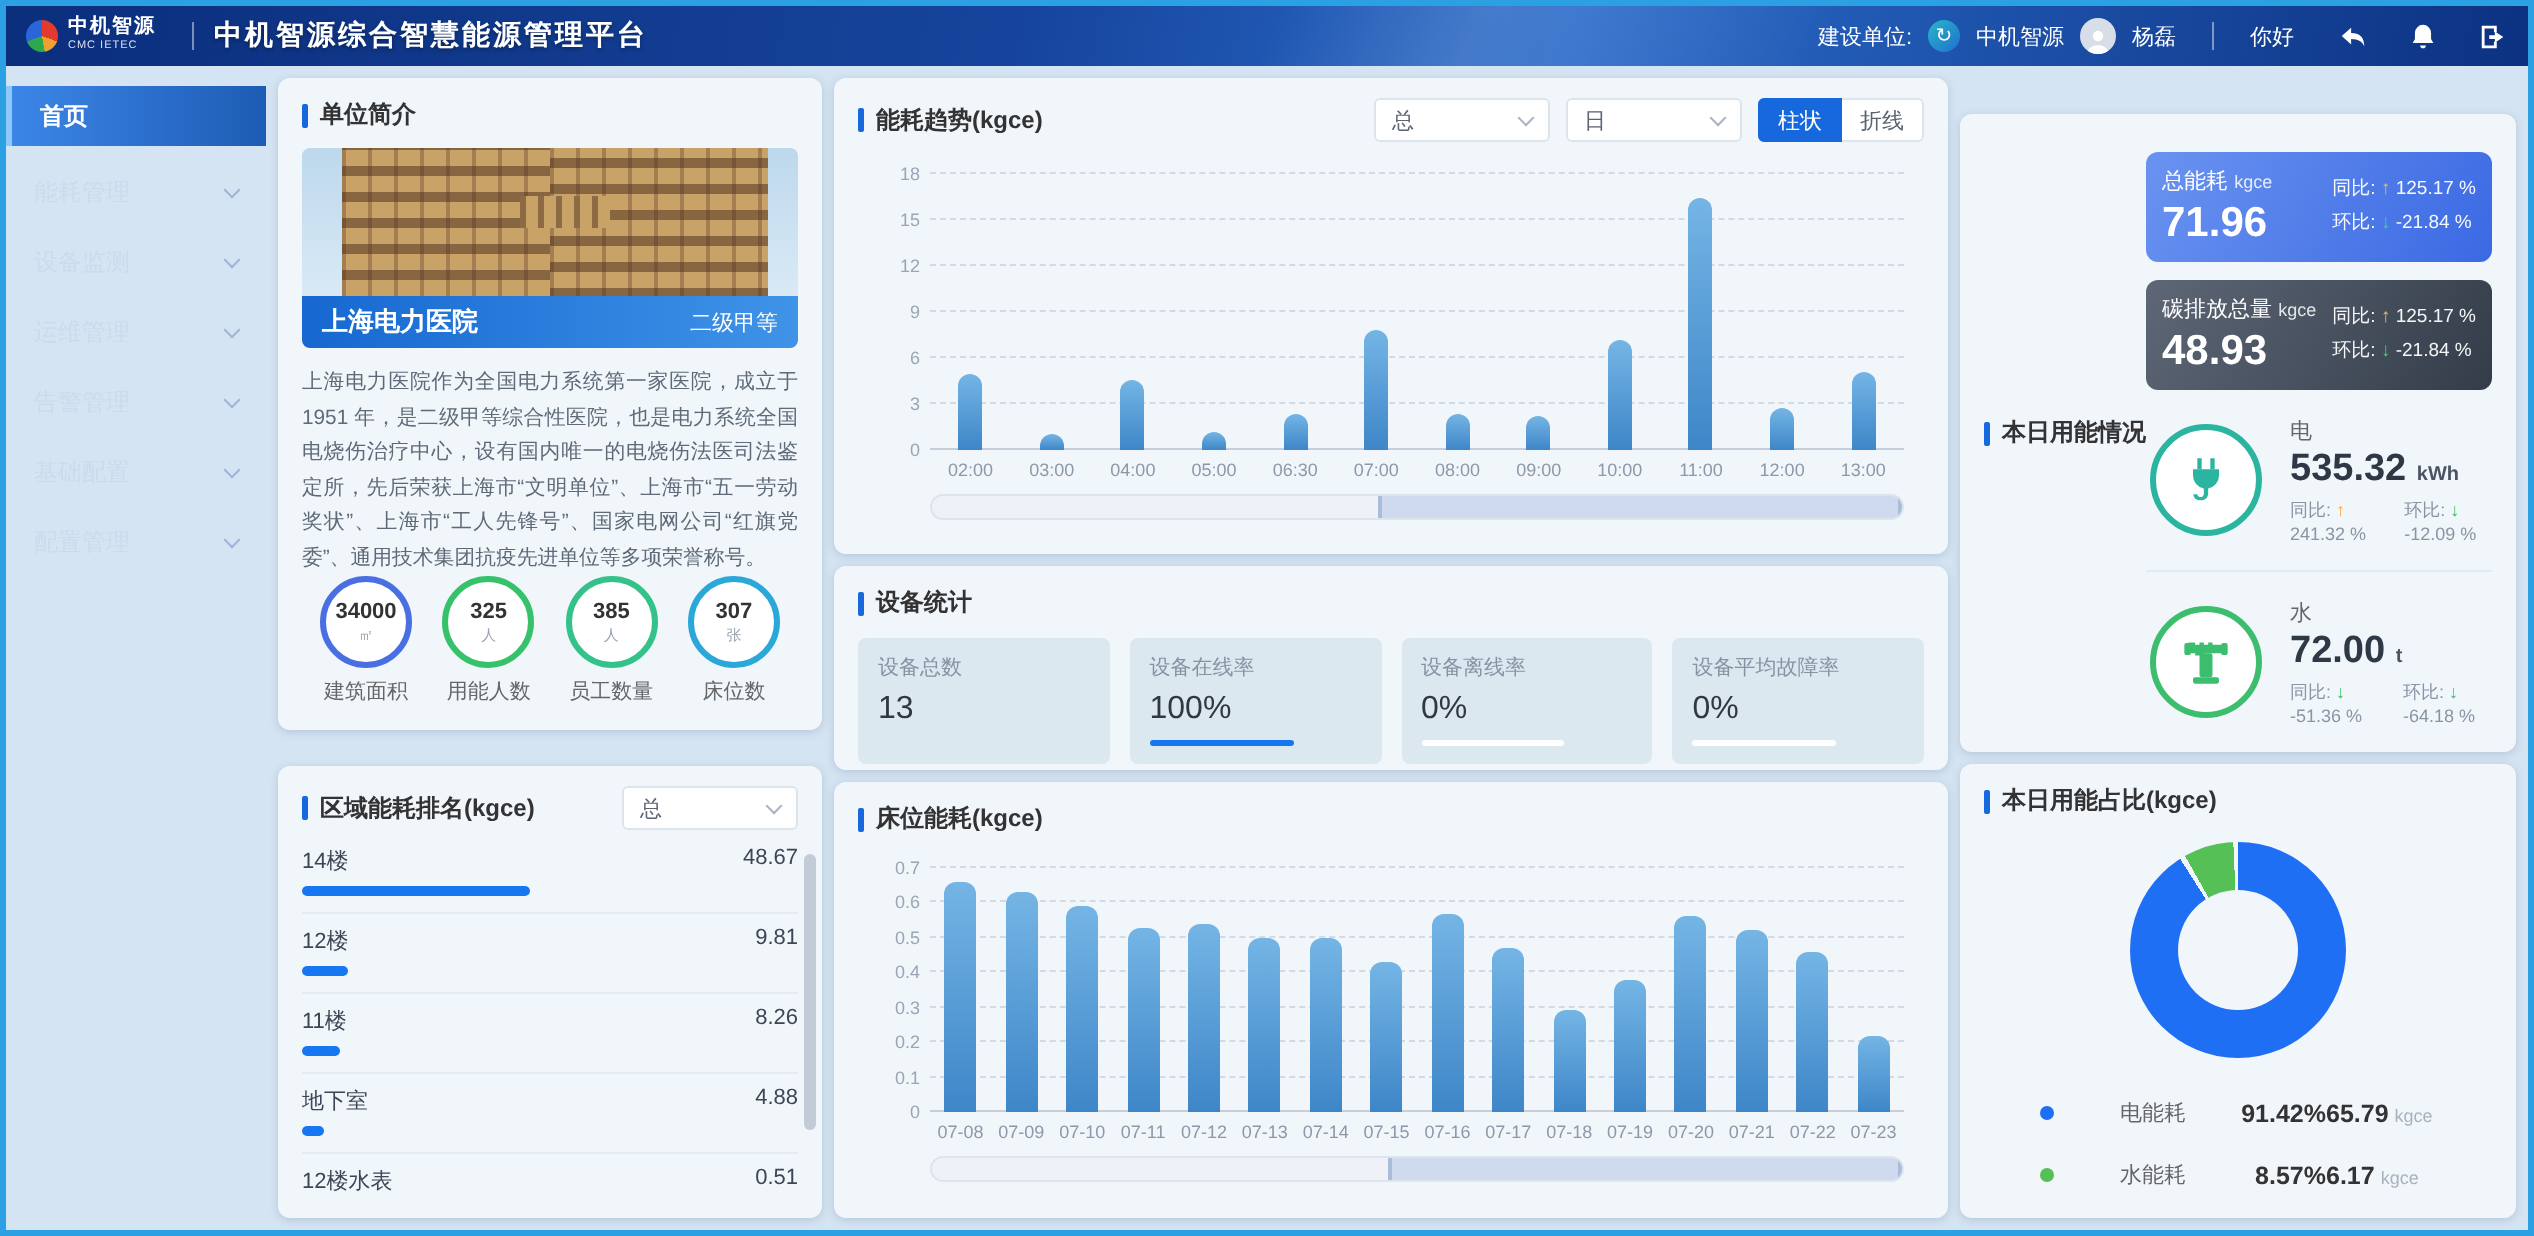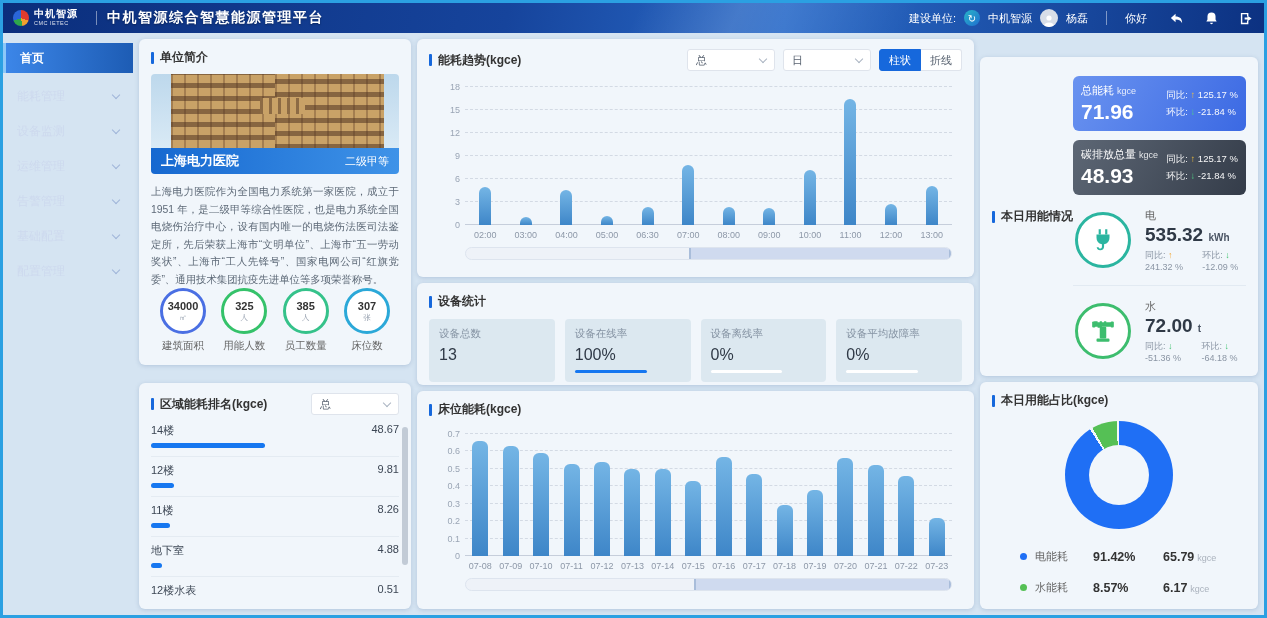--- a/index.html
+++ b/index.html
@@ -135,21 +135,21 @@
   .meter-unit { font-size:10px; font-weight:bold; color:#4a5463; }
   .meter-cmp { font-size:9px; color:#8a95a4; margin-top:3px; display:flex; gap:14px; }
   .m-arrow-up { color:#f2a93c; font-weight:bold; }
   .m-arrow-down { color:#3fc16d; font-weight:bold; }
 
   
   .pie-card { flex:1; display:flex; flex-direction:column; }
   .donut-wrap { display:flex; justify-content:center; margin-top:12px; }
   .donut { width:108px; height:108px; border-radius:50%; position:relative; }
   .donut-hole { position:absolute; left:24px; top:24px; width:60px; height:60px; border-radius:50%; background:#f1f6fb; }
-  .legend { margin:20px 0 0 28px; }
+  .legend { margin:20px 0 0 28px;text-align:right; }
   .leg-row { display:flex; align-items:center; margin-bottom:16px; }
   .leg-dot { width:7px; height:7px; border-radius:50%; margin-right:8px; }
   .leg-name { font-size:11px; color:#666; width:58px; }
   .leg-pct { font-size:12.5px; font-weight:bold; color:#333; width:70px; }
   .leg-val { font-size:12.5px; font-weight:bold; color:#333; }
   .leg-unit { font-size:9px; color:#aab2bd; font-weight:normal; margin-left:3px; }
 </style>
 </head>
 <body>
 

